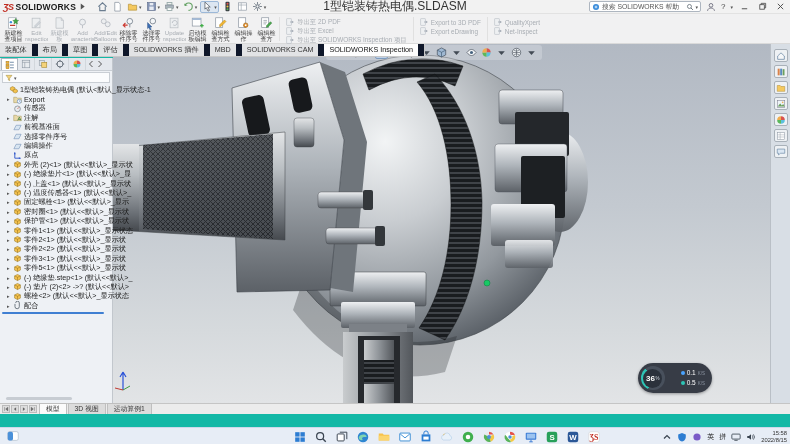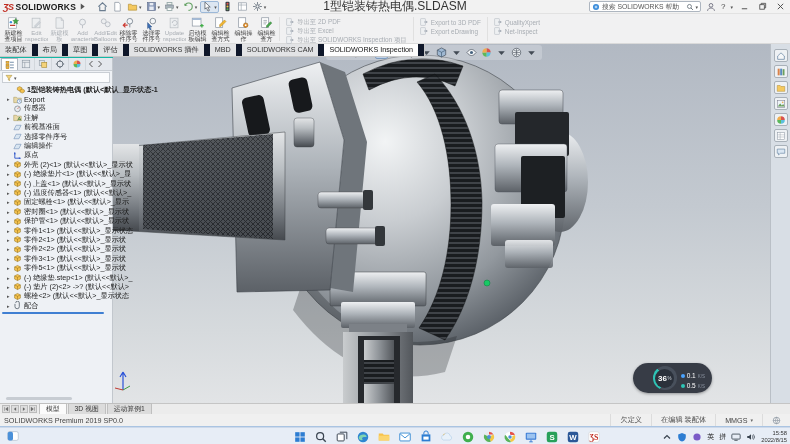--- a/index.html
+++ b/index.html
@@ -55,22 +55,22 @@
   .viewport{position:absolute;top:44px;left:113px;right:20px;bottom:41px;
             background:linear-gradient(180deg,#b2b9c3 0%,#c3c9d0 45%,#d6dadd 80%,#e2e4e6 100%);z-index:1}
   .viewport > svg.model{position:absolute;inset:0}
   .hudbar{position:absolute;top:1px;left:213px;height:15px;display:flex;align-items:center;gap:2px;
           padding:0 4px;border-radius:3px;background:rgba(225,230,235,.35);z-index:6}
   .hbtn{width:13px;height:13px;display:flex;align-items:center;justify-content:center;border-radius:2px}
   .hbtn.active{background:rgba(190,210,235,.85);border:1px solid #7d9cc0}
   .hbtn .ic{width:11px;height:11px}
 
   
-  .zoomhud{position:absolute;right:58px;bottom:10px;display:flex;align-items:flex-end;gap:4px;
-           padding:3px 7px 3px 20px;border-radius:16px;background:rgba(40,46,56,.92);
+  .zoomhud{position:absolute;right:58px;bottom:10px;display:flex;align-items:center;gap:16px;
+           padding:3px 7px 3px 3px;border-radius:16px;background:rgba(40,46,56,.92);
            box-shadow:0 1px 3px rgba(0,0,0,.35);z-index:7}
   .zcirc{width:24px;height:24px;border-radius:50%;flex:none;
          background:conic-gradient(from 205deg,#2ec4b6 0 115deg,#48505c 115deg 360deg);
          display:flex;align-items:center;justify-content:center}
   .zcirc-in{width:19px;height:19px;border-radius:50%;background:#2b313b;display:flex;
             align-items:center;justify-content:center;color:#fff;font-size:8px;font-weight:bold}
   .zpct{font-size:4.5px;font-weight:normal;margin-left:.5px;color:#cfd5dc}
   .zrows{display:flex;flex-direction:column;gap:2px}
   .zrow{display:flex;align-items:baseline;gap:2px;font-size:6.5px;color:#fff;line-height:7px}
   .zdot{width:4px;height:4px;border-radius:50%;align-self:center}
@@ -86,21 +86,21 @@
   .ptab.active{background:#fff;border:1px solid #aeb6c0;border-bottom:none}
   .ptab .ic{width:10px;height:10px}
   .pnav{width:8px;height:8px;margin-left:1px}
   .filterrow{display:flex;align-items:center;height:11px;margin:1px 2px;background:#fbfcfd;
              border:1px solid #c9ced4;padding:0 2px;gap:1px}
   .filterrow .ic{width:8px;height:8px}
   .fdd{font-size:5px;color:#555}
   .tree{padding-top:1px}
   .trow{display:flex;align-items:center;height:9.4px;padding-left:7px;white-space:nowrap;
         font-size:7.2px;color:#1c1c1c;overflow:visible}
-  .trow.root{padding-left:10px;font-weight:bold}
+  .trow.root{padding-left:3px;font-weight:normal}
   .trow .arr{width:6px;font-size:5px;color:#555;flex:none}
   .trow.no-arrow .arr{visibility:hidden}
   .trow .ticon{width:9px;height:9px;margin-right:2px;flex:none}
   .tlabel{overflow:visible}
   .rollback{height:2px;background:#3f7fd2;margin:2px 8px 0 2px;border-radius:1px}
   .hscroll{position:absolute;bottom:3px;left:6px;width:66px;height:3px;background:#c7ccd2;border-radius:2px}
 
   
   .taskpane{position:absolute;top:44px;right:0;width:20px;bottom:41px;background:#d8dee5;
             border-left:1px solid #b9bfc6;display:flex;flex-direction:column;align-items:center;
@@ -1127,43 +1127,20 @@
               <path d="M6 1.5v5M1.5 1.5 4.5 4l-3 2.5z" fill="#666" stroke="#666" stroke-width=".6"></path>
             </svg>
           </span>
         </div>
     </div>
     <div class="btab active" data-name="document-tab">模型</div>
       <div class="btab" data-name="document-tab">3D 视图</div>
       <div class="btab" data-name="document-tab">运动算例1</div>
   </div>
 
-  <div class="statusbar" data-name="status-bar">
-    <span class="sb-left" data-name="app-version-label">SOLIDWORKS Premium 2019 SP0.0</span>
-    <div class="sb-right">
-      <span class="sb-item" data-name="definition-status">
-          <span>欠定义</span>
-        </span>
-      <span class="sb-item" data-name="editing-mode-status">
-          <span>在编辑 装配体</span>
-        </span>
-      <span class="sb-item" data-name="units-selector">
-          <span>MMGS</span>
-          <span class="sb-caret" data-name="caret-down-icon">▾</span>
-        </span>
-      <span class="sb-item" data-name="status-globe-button">
-          <span class="ic" data-name="globe-icon">
-            <svg viewBox="0 0 12 12">
-              <circle cx="6" cy="6" r="4.4" fill="none" stroke="#7a8694" stroke-width=".8"></circle>
-              <path d="M1.6 6h8.8M6 1.6a7 7 0 0 1 0 8.8M6 1.6a7 7 0 0 0 0 8.8" fill="none" stroke="#7a8694" stroke-width=".7"></path>
-            </svg>
-          </span>
-        </span>
-    </div>
-  </div>
 
   <div class="taskbar" data-name="windows-taskbar">
     <span class="tb-widgets ic" data-name="widgets-icon">
         <svg viewBox="0 0 16 16">
           <rect x="2" y="3" width="12" height="10" rx="2" fill="#fff" stroke="#9ab" stroke-width=".6"></rect>
           <rect x="2" y="3" width="6" height="10" rx="2" fill="#4a90d9"></rect>
         </svg>
       </span>
     <div class="tb-apps" data-name="taskbar-apps">
       <div class="appicon ic" data-name="start-icon">

